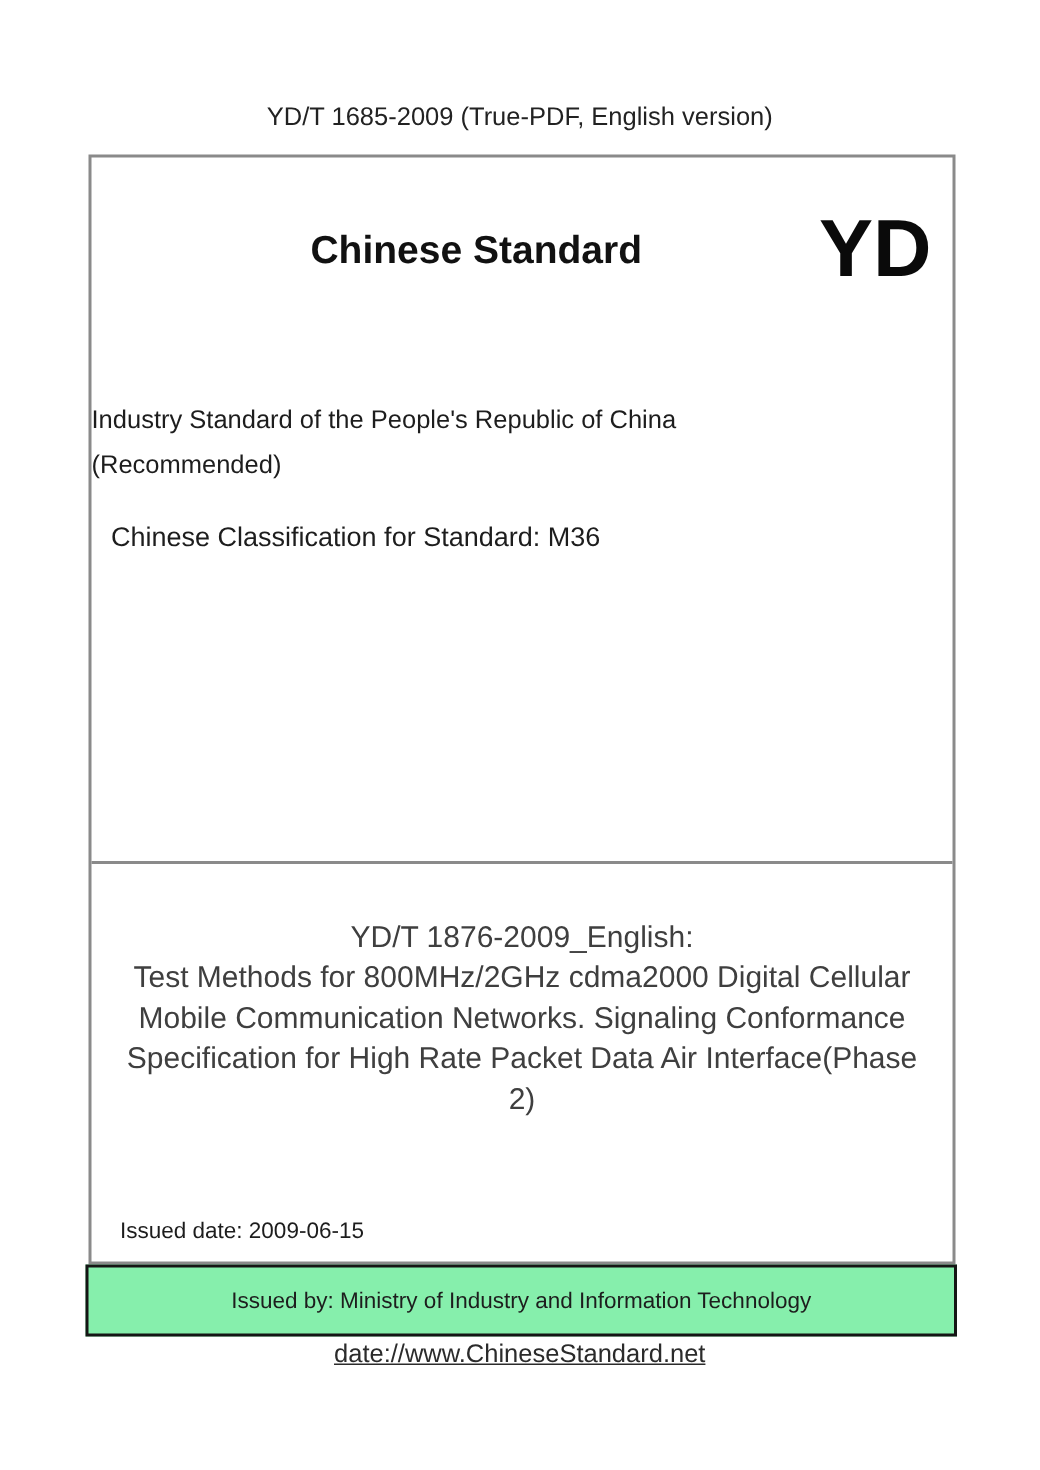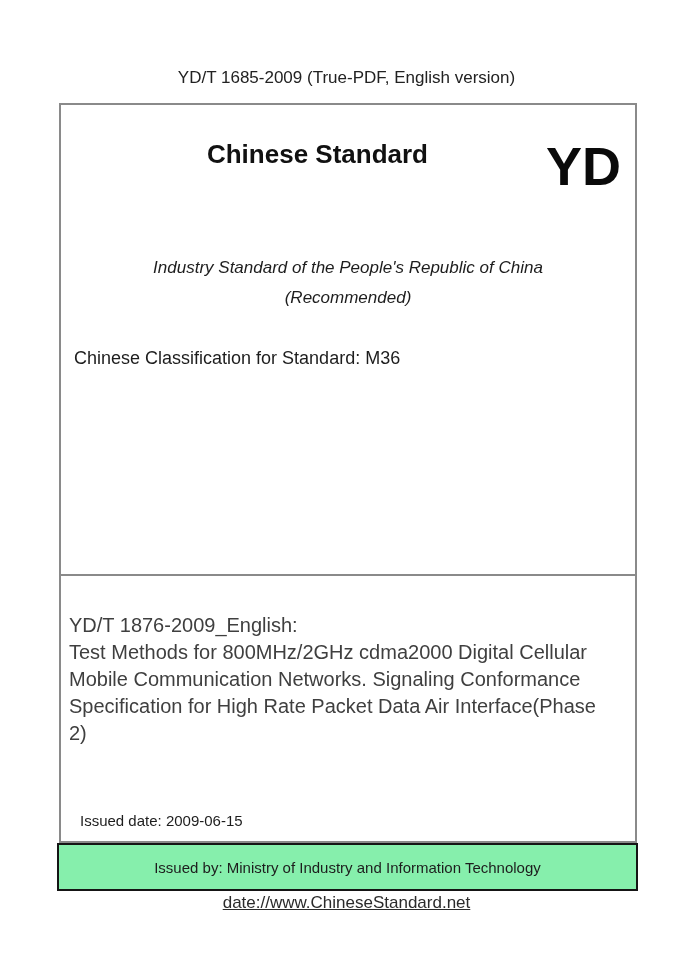--- a/index.html
+++ b/index.html
@@ -26,52 +26,52 @@
   }
 
   .section1 {
     position: relative; height: 471px;
     border-bottom: 2px solid #8a8a8a;
     box-sizing: border-box;
   }
 
   .brand-row {
     position: absolute; top: 34px; left: 0; right: 0;
-    display: flex; align-items: flex-start; margin-left: 28px;
+    display: flex; align-items: center; margin-left: 28px;
   }
   .brand-title {
     flex: 1; text-align: center;
     font-size: 26px; font-weight: bold; color: #111;
   }
   .brand-logo {
     font-size: 54px; font-weight: bold; line-height: 1;
     padding-right: 14px; color: #0a0a0a;
   }
 
   .org-block {
-    position: absolute; top: 148px; left: 0; right: 0;
-    text-align: center; font-size: 17px; line-height: 30px; color: #1d1d1d; font-style: italic;
+    position: absolute; top: 160px; left: 0; right: 0;
+    text-align: left; font-size: 17px; line-height: 30px; color: #1d1d1d;
   }
 
   .classification {
     position: absolute; top: 243px; left: 13px;
     font-size: 18px; color: #1d1d1d;
   }
 
   .std-number {
     position: absolute; top: 316px; right: 20px;
     font-size: 40px; font-weight: bold; color: #0a0a0a;
     letter-spacing: 0.5px;
   }
 
   .section2 { position: relative; height: 265px; }
 
   .title-block {
     position: absolute; top: 36px; left: 8px; right: 8px;
-    text-align: left; font-size: 20px; line-height: 27px;
+    text-align: center; font-size: 20px; line-height: 27px;
     color: #3f3f3f;
   }
   .title-lines { white-space: pre-line; }
 
   .dates-row {
     position: absolute; bottom: 12px; left: 19px; right: 17px;
     display: flex; justify-content: space-between;
     font-size: 15px; color: #1d1d1d;
   }
 

